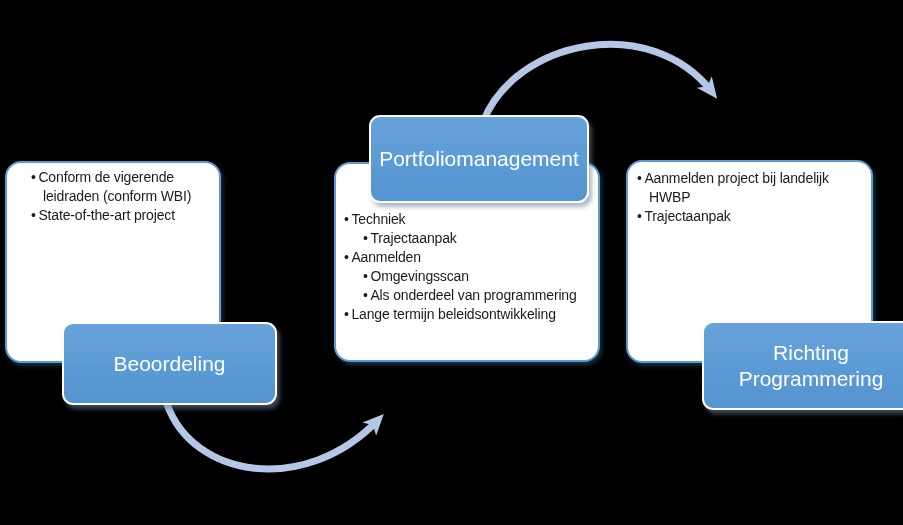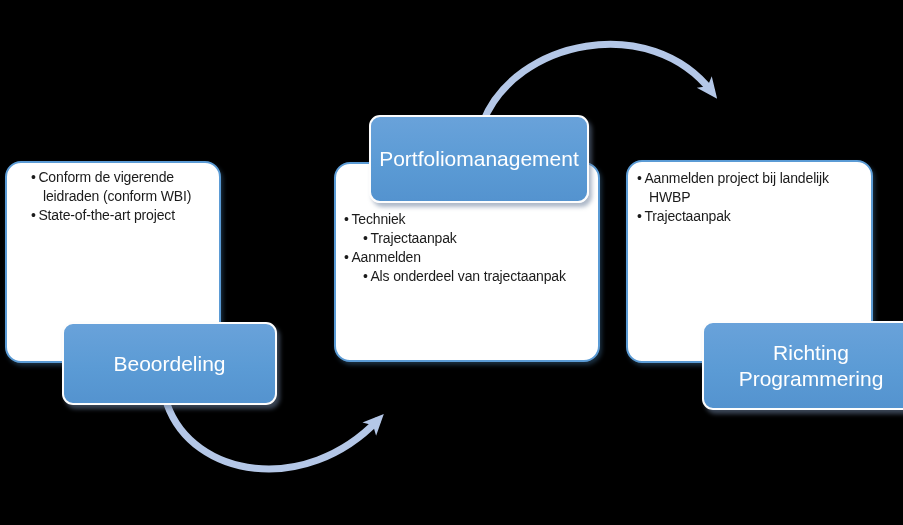--- a/index.html
+++ b/index.html
@@ -79,21 +79,23 @@
         <li class="lvl1">Conform de vigerende leidraden (conform WBI)</li>
         <li class="lvl1">State-of-the-art project</li>
       </ul>
   </div>
 
   <div class="panel panel-middle">
     <ul>
         <li class="lvl1">Techniek</li>
         <li class="lvl2">Trajectaanpak</li>
         <li class="lvl1">Aanmelden</li>
-        <li class="lvl2">Als onderdeel van trajectaanpak</li>
+        <li class="lvl2">Omgevingsscan</li>
+        <li class="lvl2">Als onderdeel van programmering</li>
+        <li class="lvl1">Lange termijn beleidsontwikkeling</li>
       </ul>
   </div>
 
   <div class="panel panel-right">
     <ul>
         <li class="lvl1">Aanmelden project bij landelijk HWBP</li>
         <li class="lvl1">Trajectaanpak</li>
       </ul>
   </div>
 

